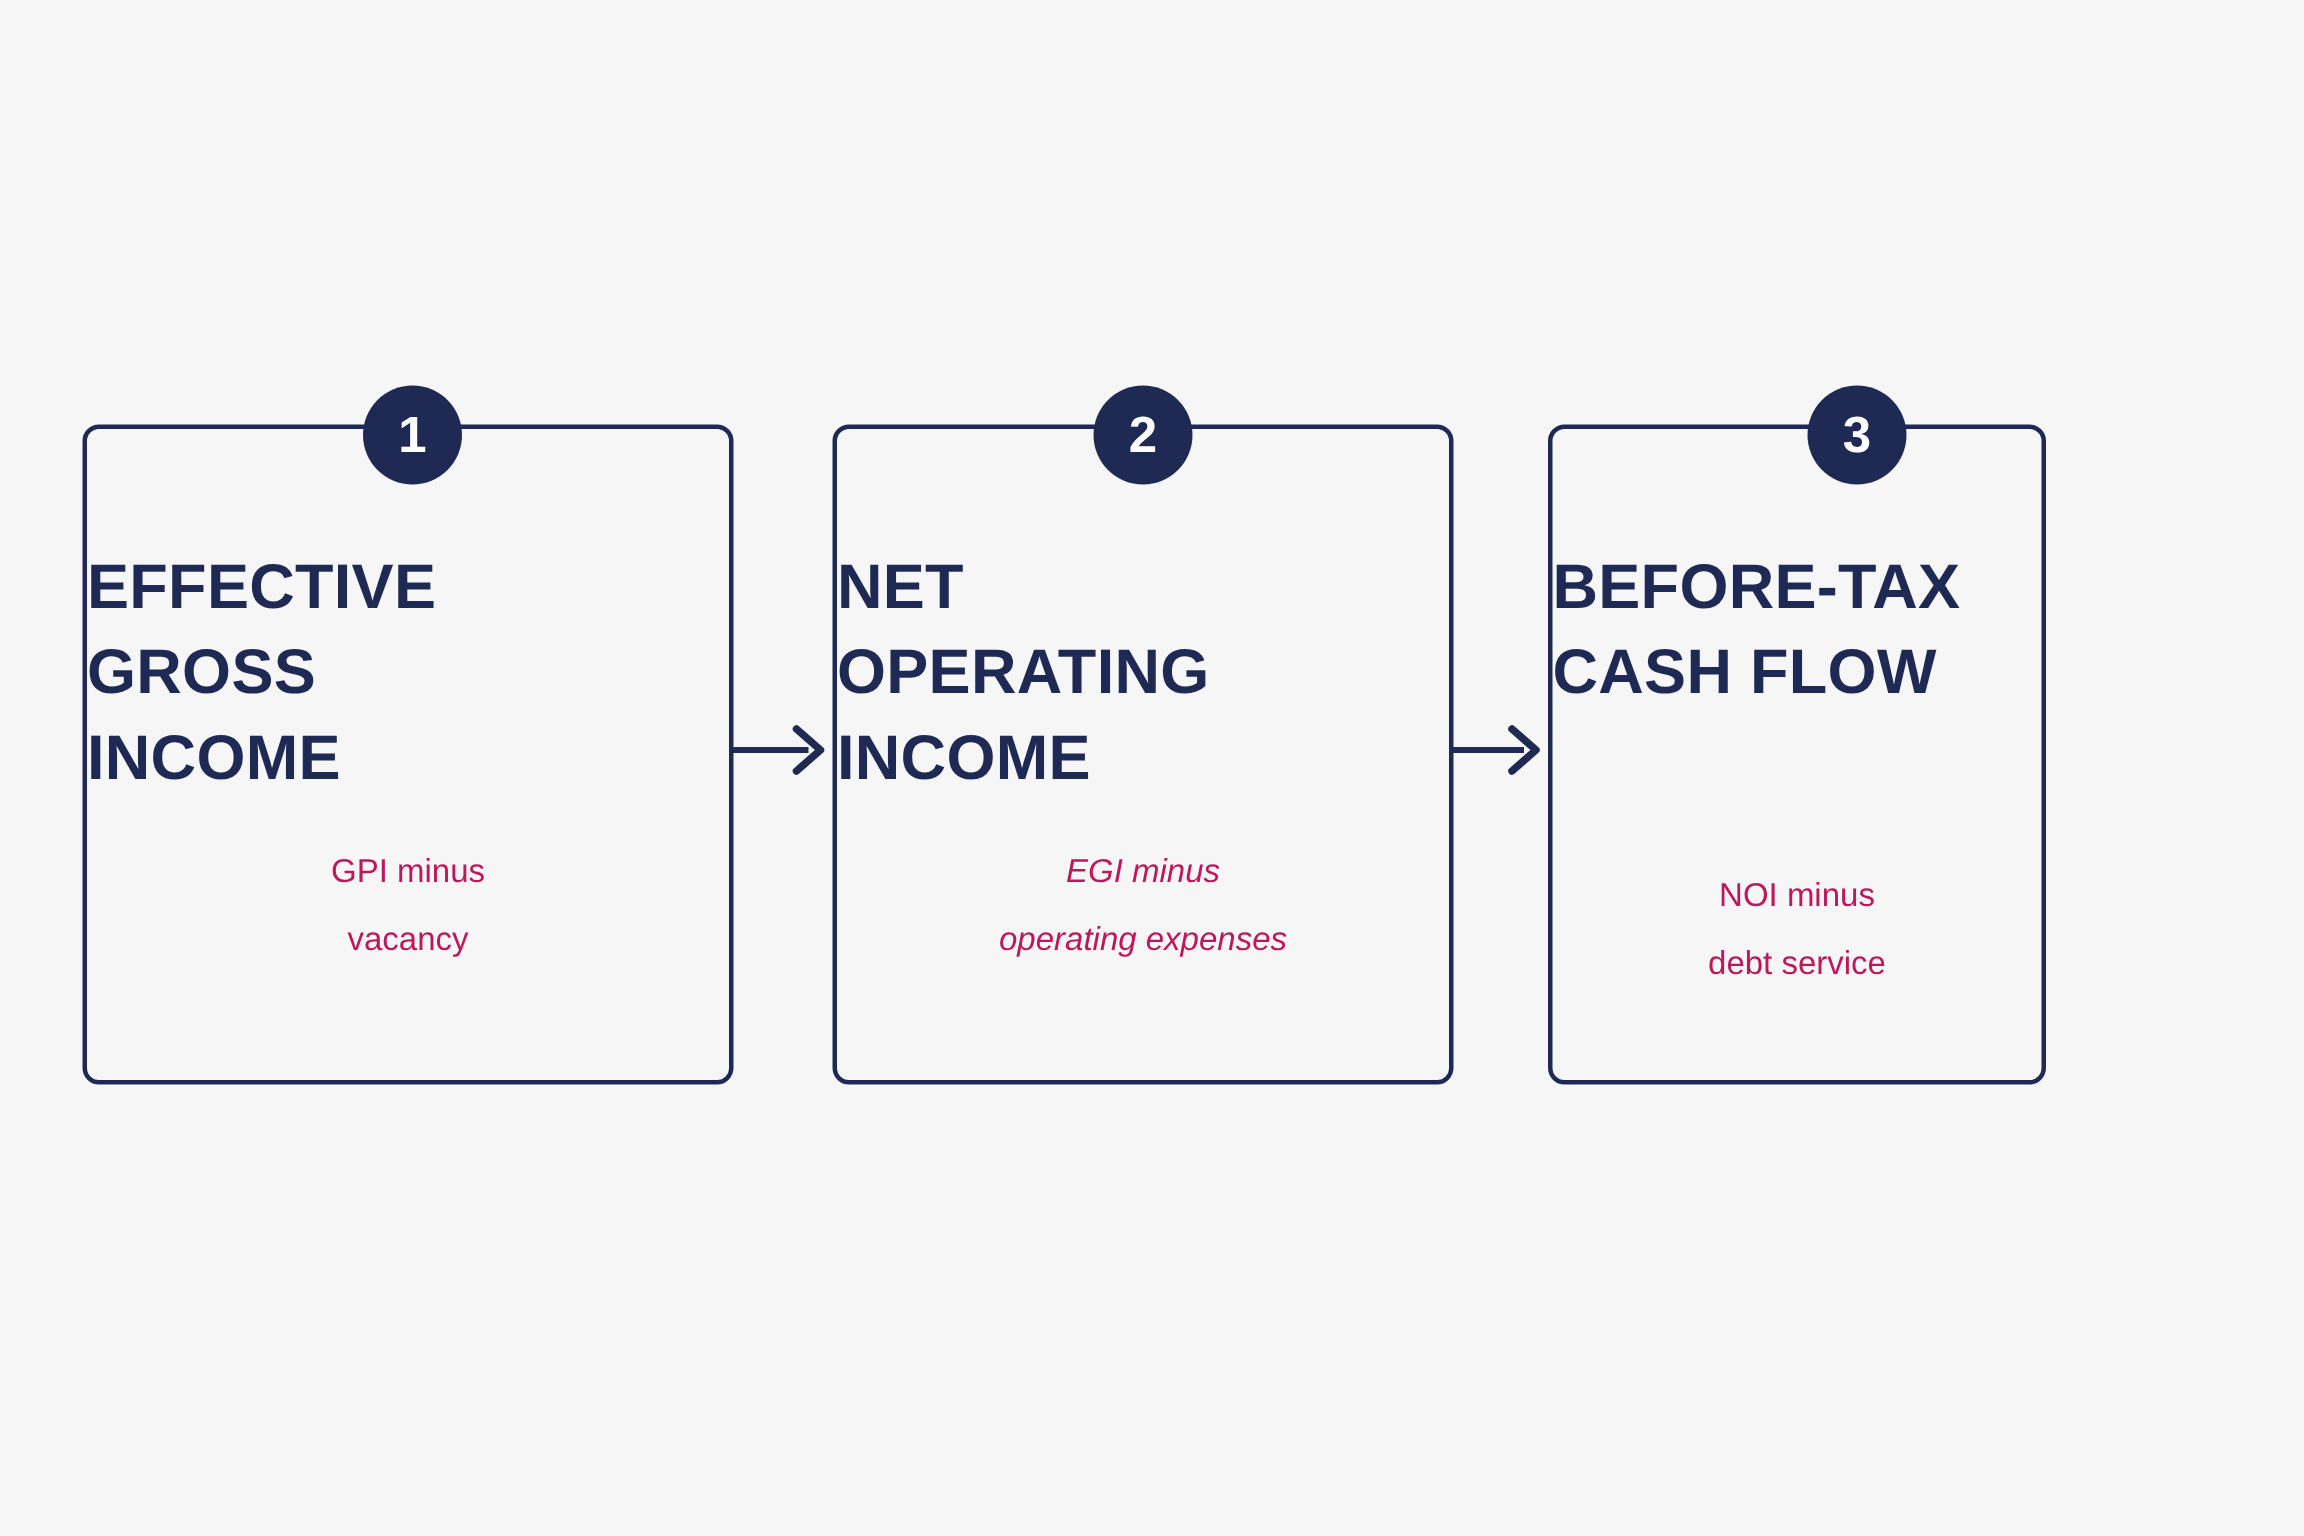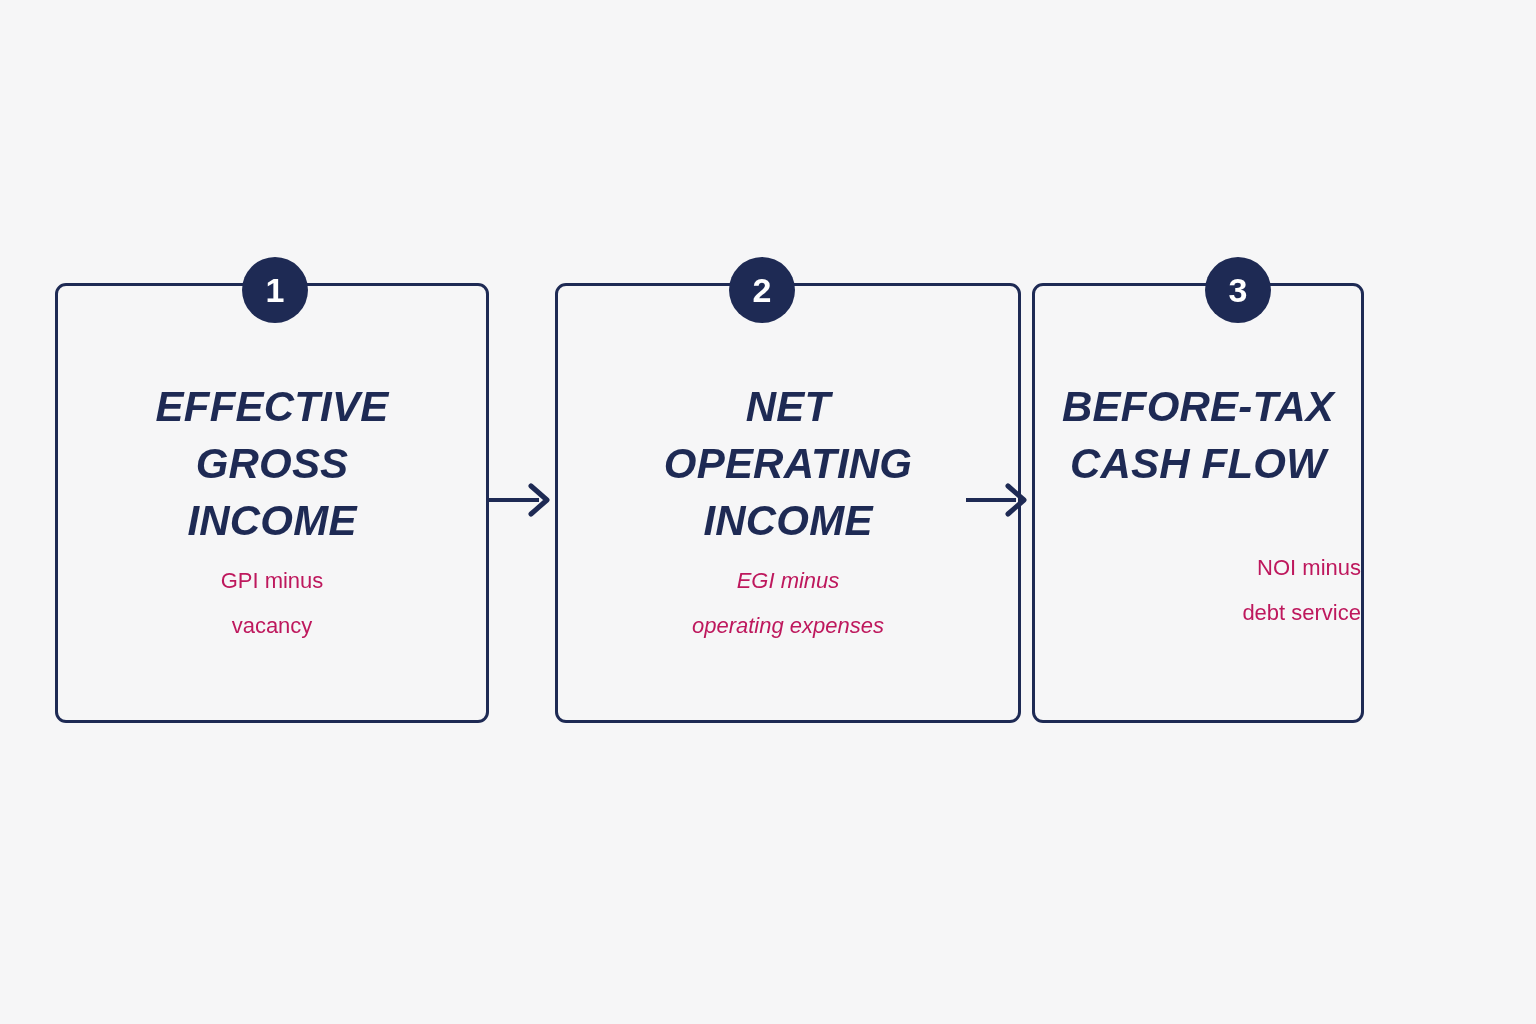--- a/index.html
+++ b/index.html
@@ -27,55 +27,53 @@
     box-sizing: border-box;
     border: 3px solid #1e2a54;
     border-radius: 11px;
     background: transparent;
     display: flex;
     flex-direction: column;
     align-items: center;
   }
 
   .step-card.card-1 { left: 55px;   width: 434px; }
-  .step-card.card-2 { left: 555px;  width: 466px; }
+  .step-card.card-2 { left: 555px;  width: 414px; }
   .step-card.card-3 { left: 1032px; width: 332px; }
 
   .card-title {
-    margin: 16px;
+    margin: 0;
     position: absolute;
     top: 76px;
     left: 0;
     right: 0;
-    text-align: center;
     font-size: 42px;
     line-height: 57px;
     font-weight: 700;
     letter-spacing: 0.2px;
     color: #1e2a54;
     white-space: pre-line;
-    font-style: italic;
   }
 
   .card-subtitle {
     margin: 0;
     position: absolute;
     left: 0;
     right: 0;
     text-align: center;
     font-size: 22px;
     line-height: 45px;
     font-weight: 400;
     color: #be185d;
     white-space: pre-line;
   }
 
   .card-1 .card-subtitle { top: 272px; }
   .card-2 .card-subtitle { top: 272px; font-style: italic; }
-  .card-3 .card-subtitle { top: 259px; text-align: right; }
+  .card-3 .card-subtitle { top: 288px; }
 
   .card-3 .card-title { top: 76px; }
 
   .step-badge {
     position: absolute;
     width: 66px;
     height: 66px;
     border-radius: 50%;
     background: #1e2a54;
     color: #ffffff;

